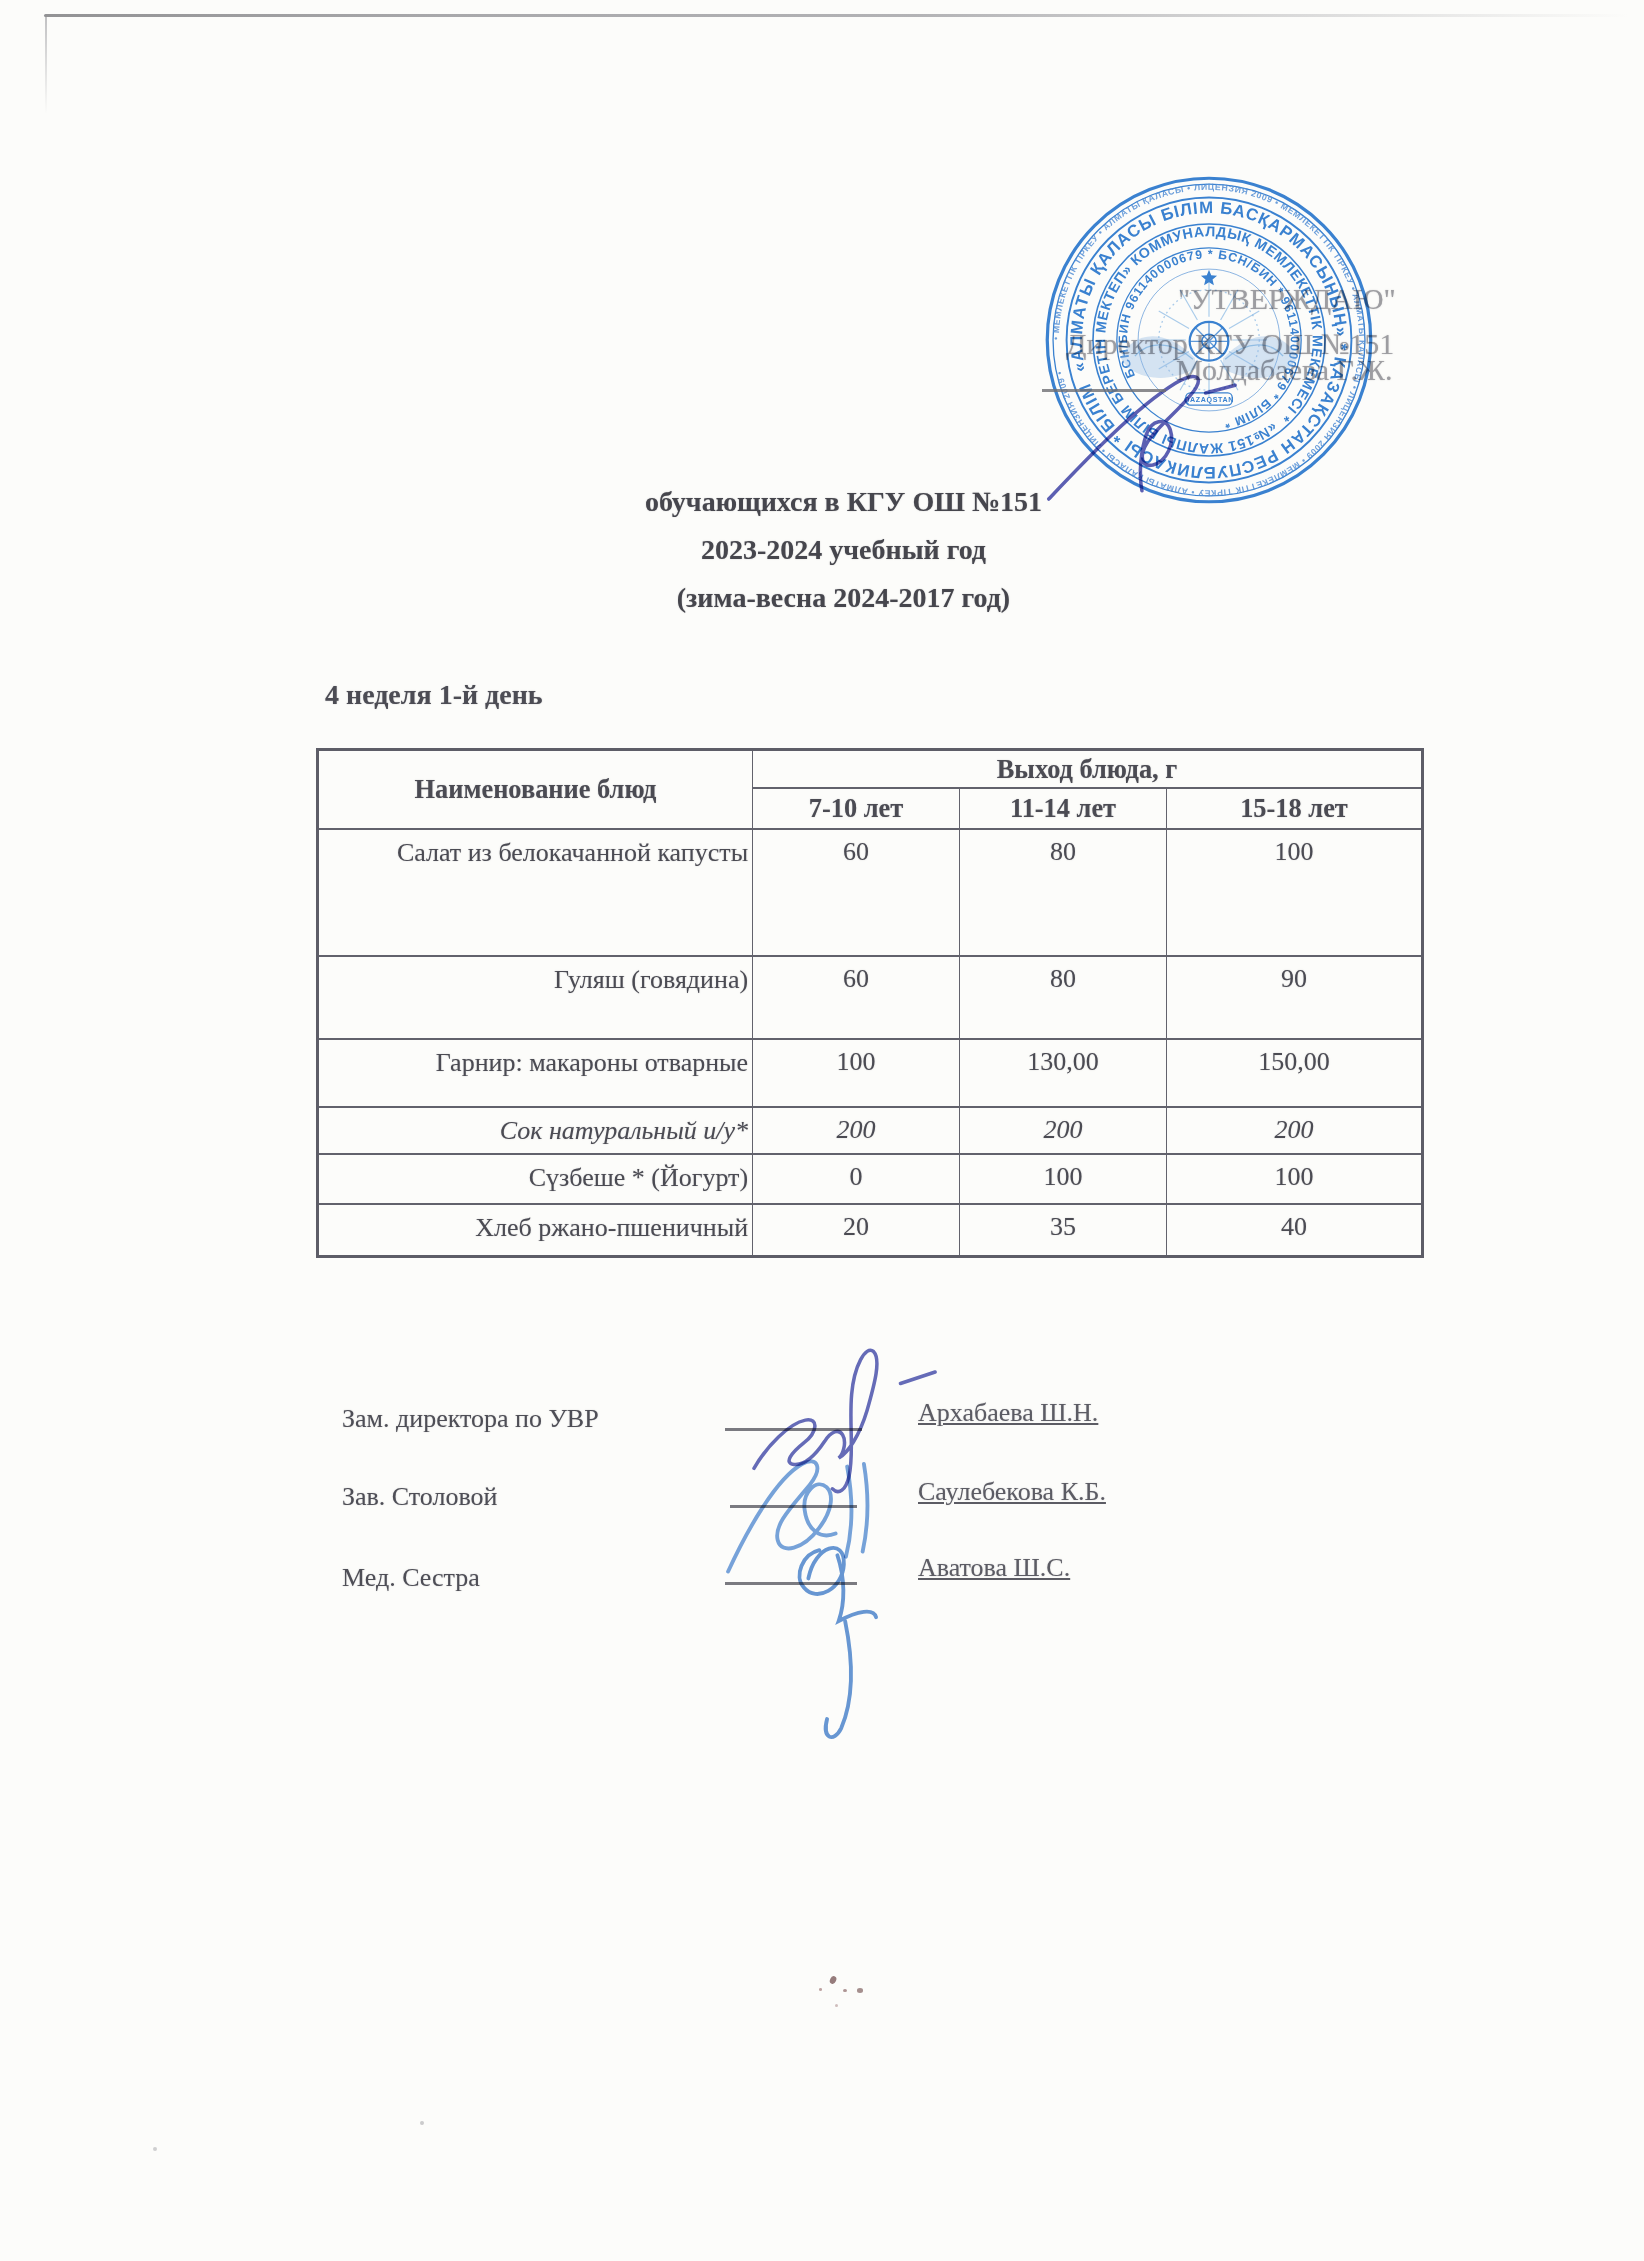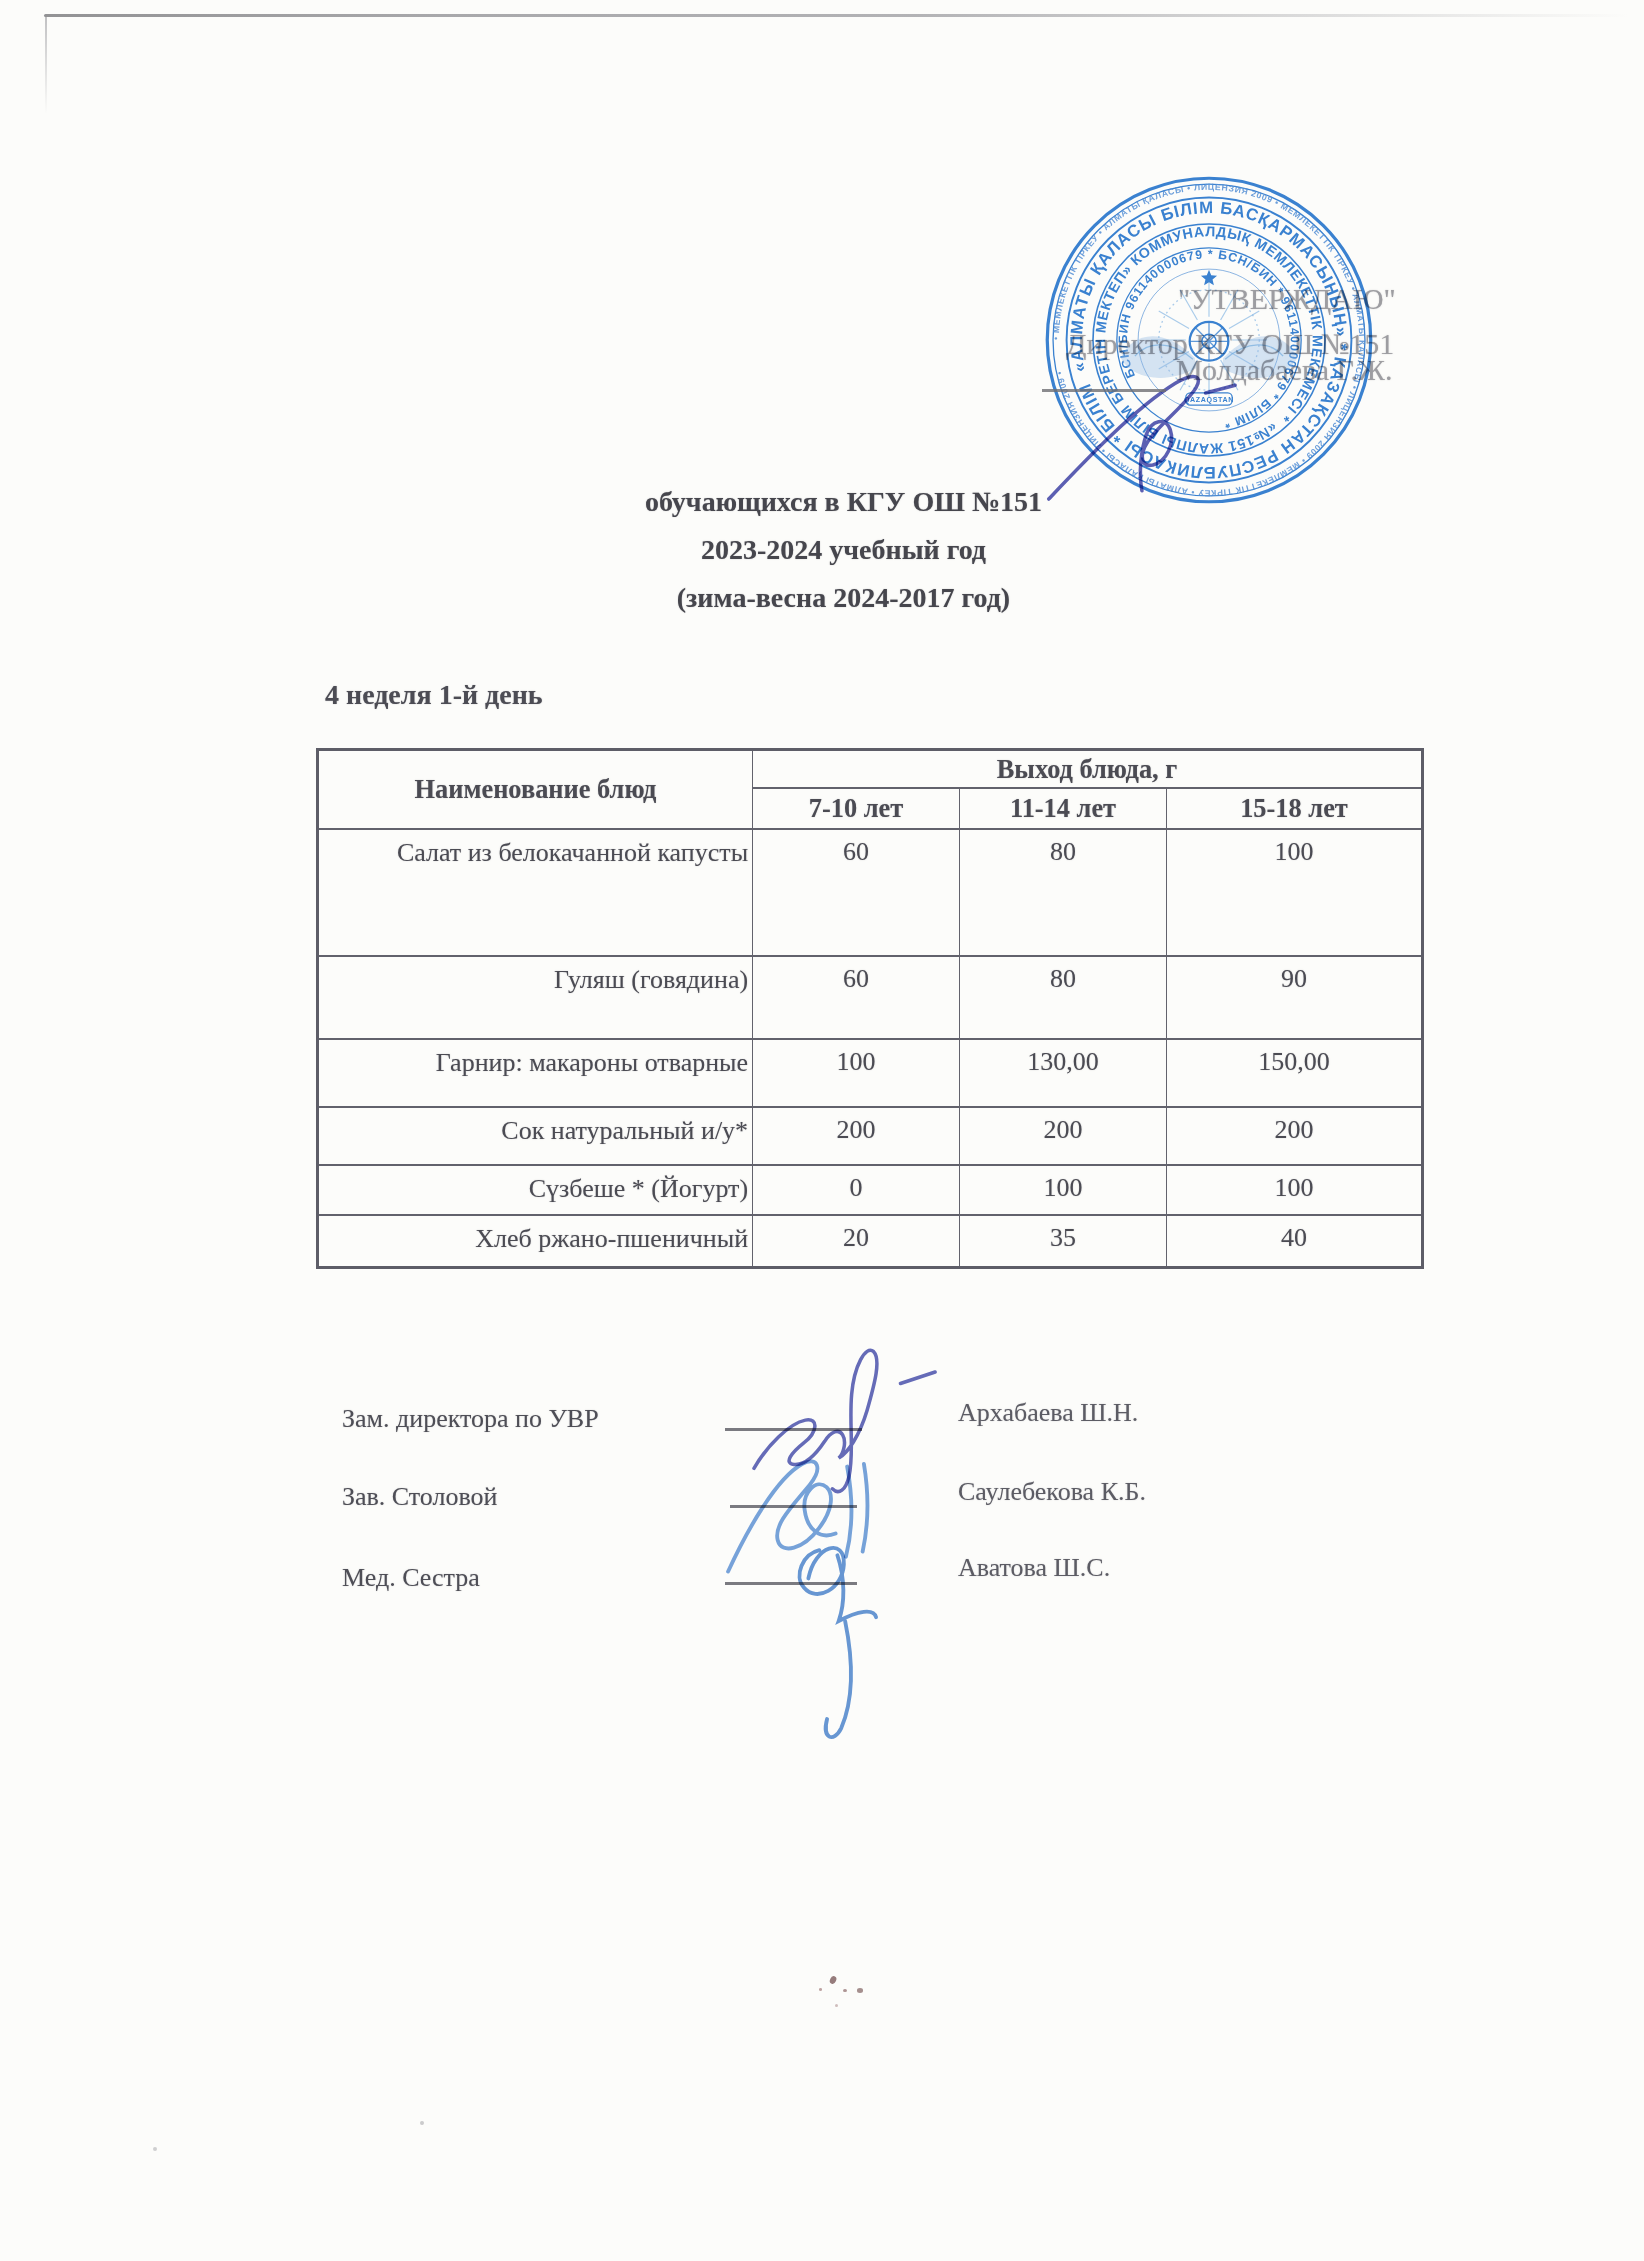--- a/index.html
+++ b/index.html
@@ -35,26 +35,26 @@
     border-collapse:collapse;table-layout:fixed;color:#4b4b53;
     border:3.2px solid #5d5d67;
     text-shadow:0 0 1.3px rgba(80,80,90,.35);}
   .menu-table th,.menu-table td{border:1.9px solid #62626c;border-top-width:2.6px;border-bottom-width:2.6px;}
   .menu-table th{font-weight:bold;font-size:26.4px;text-align:center;vertical-align:middle;padding:2.6px;}
   .menu-table td{font-size:26px;vertical-align:top;}
   .menu-table td.name{text-align:right;padding:7.7px 3.9px 0 7.7px;}
   .menu-table td.val{text-align:center;padding-top:6.4px;}
   tr.hrow-1{height:37px;} tr.hrow-2{height:41px;}
   tr.row-0{height:127px;} tr.row-1{height:83px;} tr.row-2{height:68px;}
-  tr.row-3{height:58px;}  tr.row-4{height:50px;}  tr.row-5{height:52px;}
+  tr.row-3{height:47px;font-style:italic;}  tr.row-4{height:50px;}  tr.row-5{height:52px;}
   
   .sig-role{position:absolute;left:342px;font-size:26px;color:#4e4e56;white-space:nowrap;
     text-shadow:0 0 1.3px rgba(80,80,90,.35);}
-  .sig-name{position:absolute;left:958px;font-size:26px;color:#5c5c64;white-space:nowrap;
-    text-shadow:0 0 1.3px rgba(90,90,100,.35);}
+  .sig-name{position:absolute;left:918px;font-size:26px;color:#5c5c64;white-space:nowrap;
+    text-shadow:0 0 1.3px rgba(90,90,100,.35);text-decoration:underline;}
   .sig-underline{position:absolute;height:2.6px;background:#63636a;opacity:.85;}
 </style>
 </head>
 <body>
 
 <div class="scan-top-edge"></div>
 <div class="scan-left-edge"></div>
 
 <div class="approval-line" style="left:1178px;top:282px;">"УТВЕРЖДАЮ"</div>
 <div class="approval-line" style="left:1066px;top:327px;">Директор КГУ ОШ №151</div>

